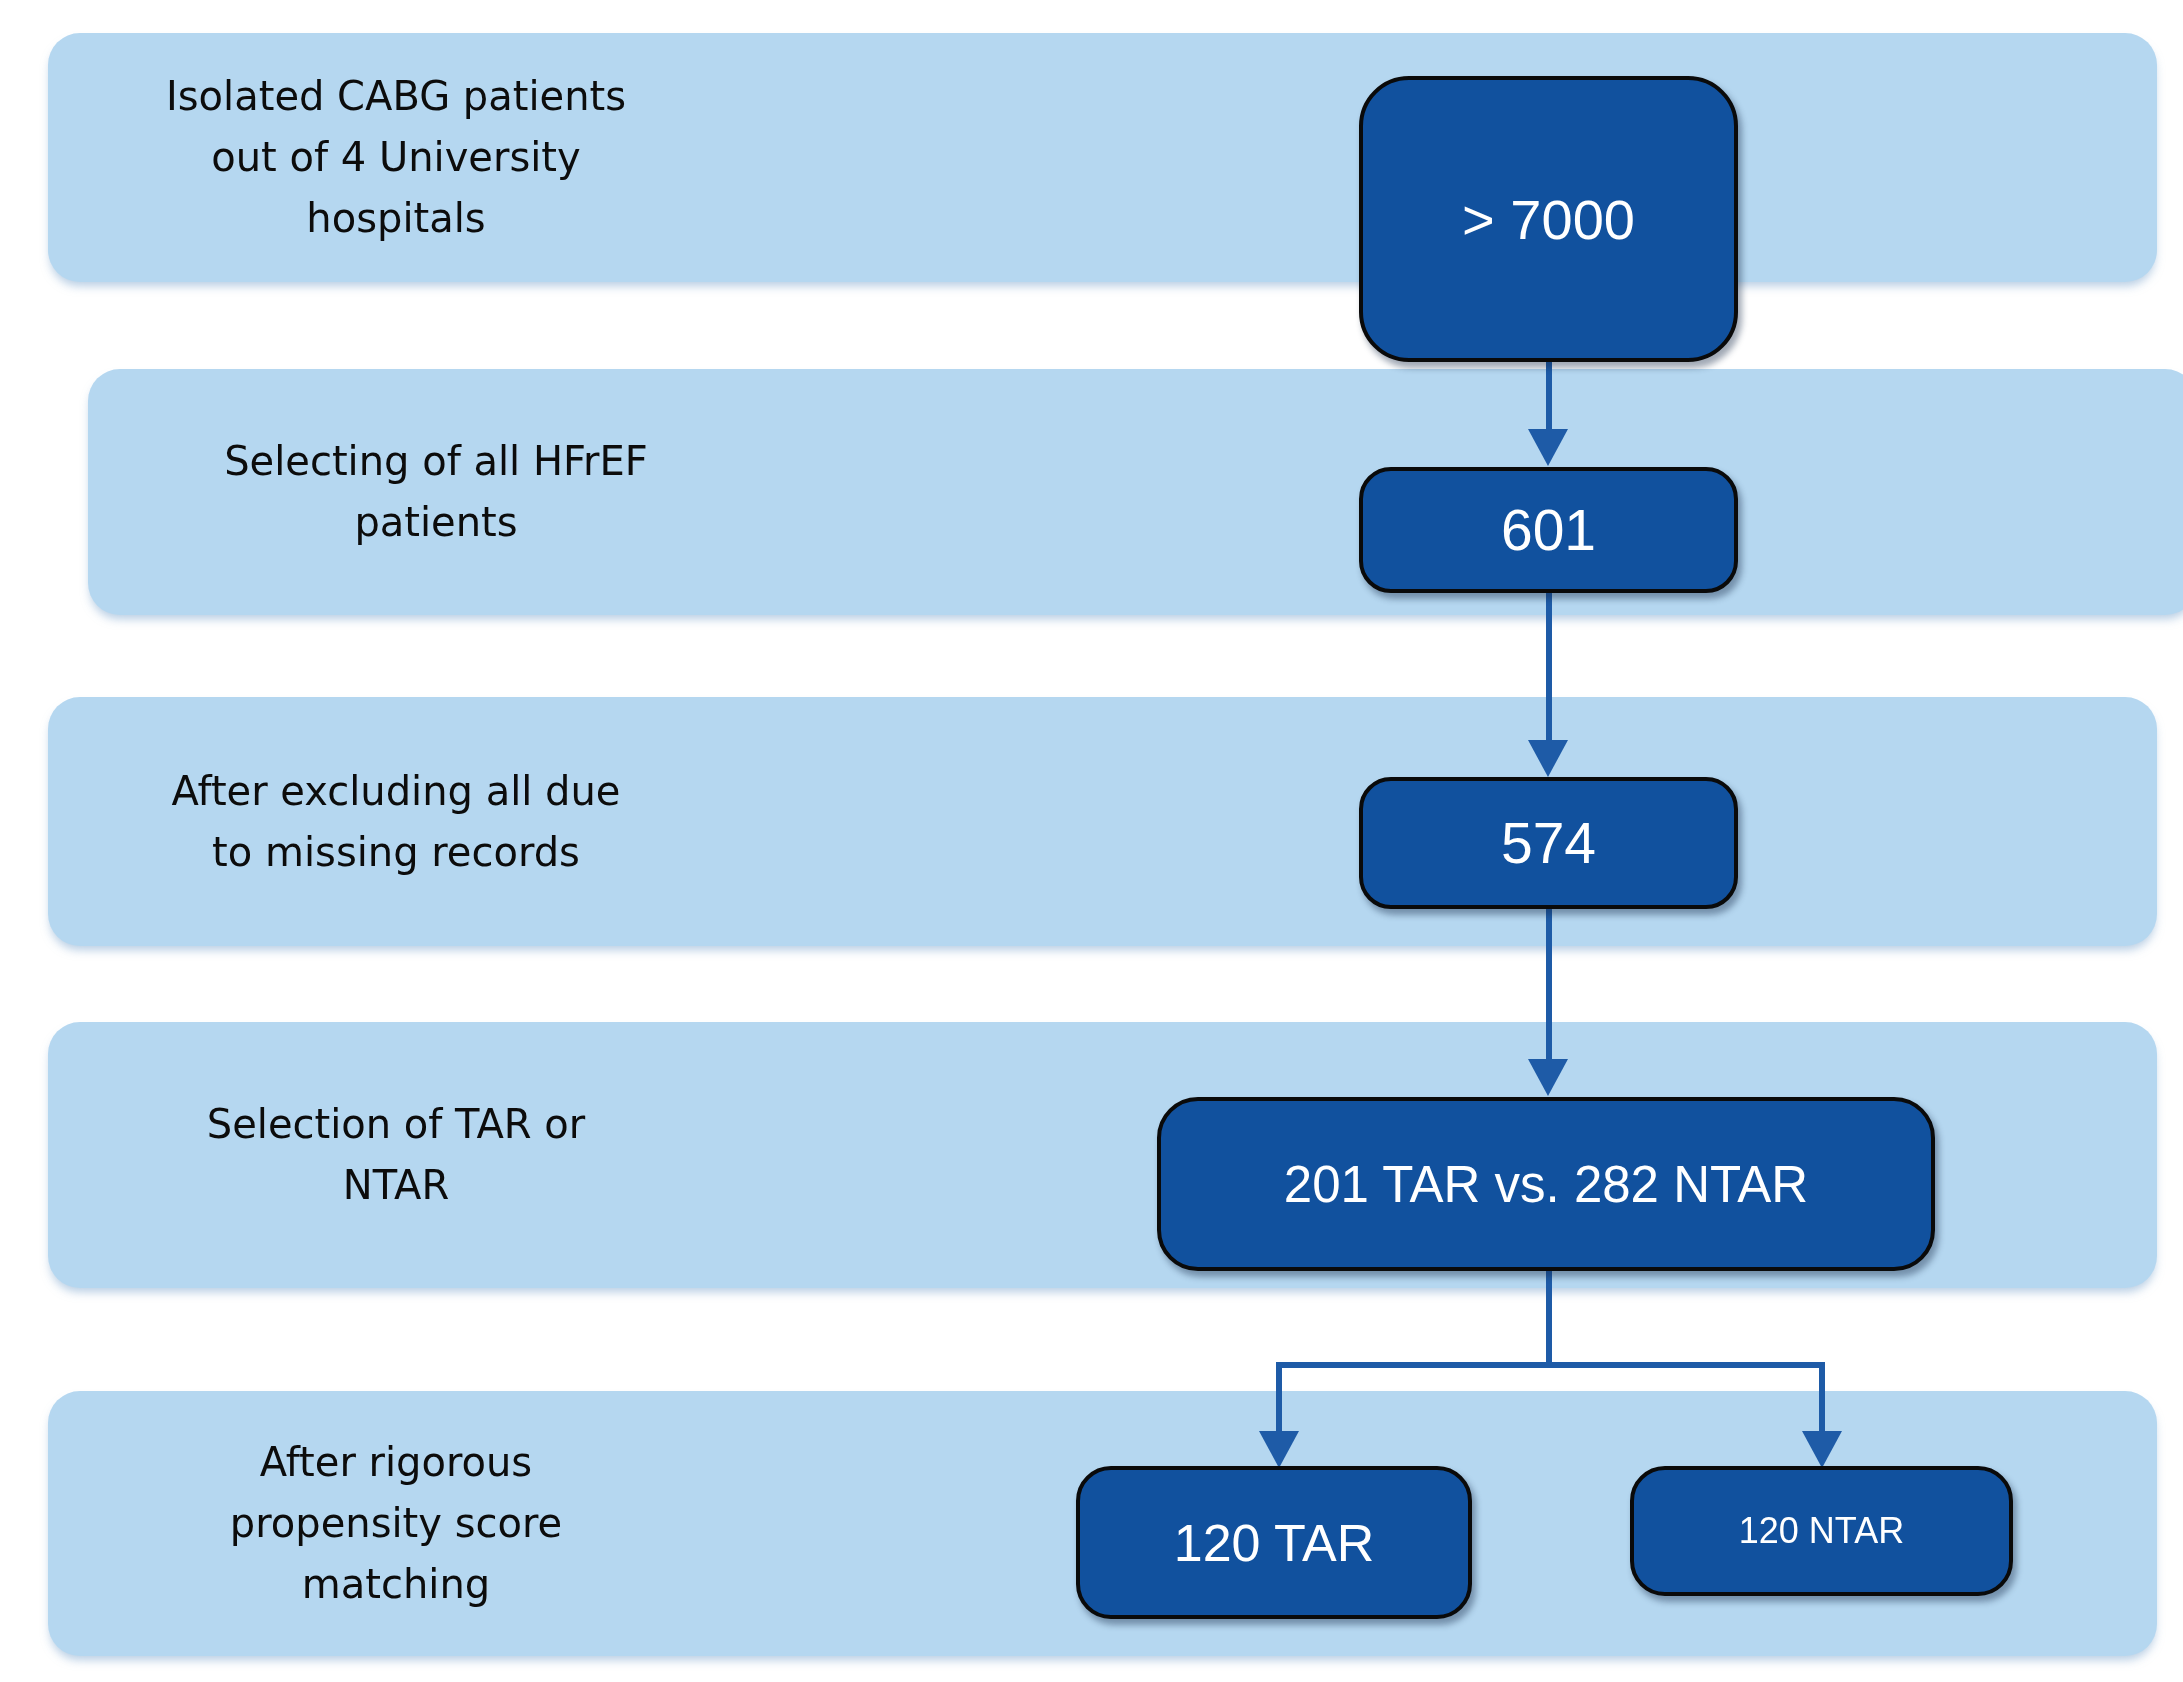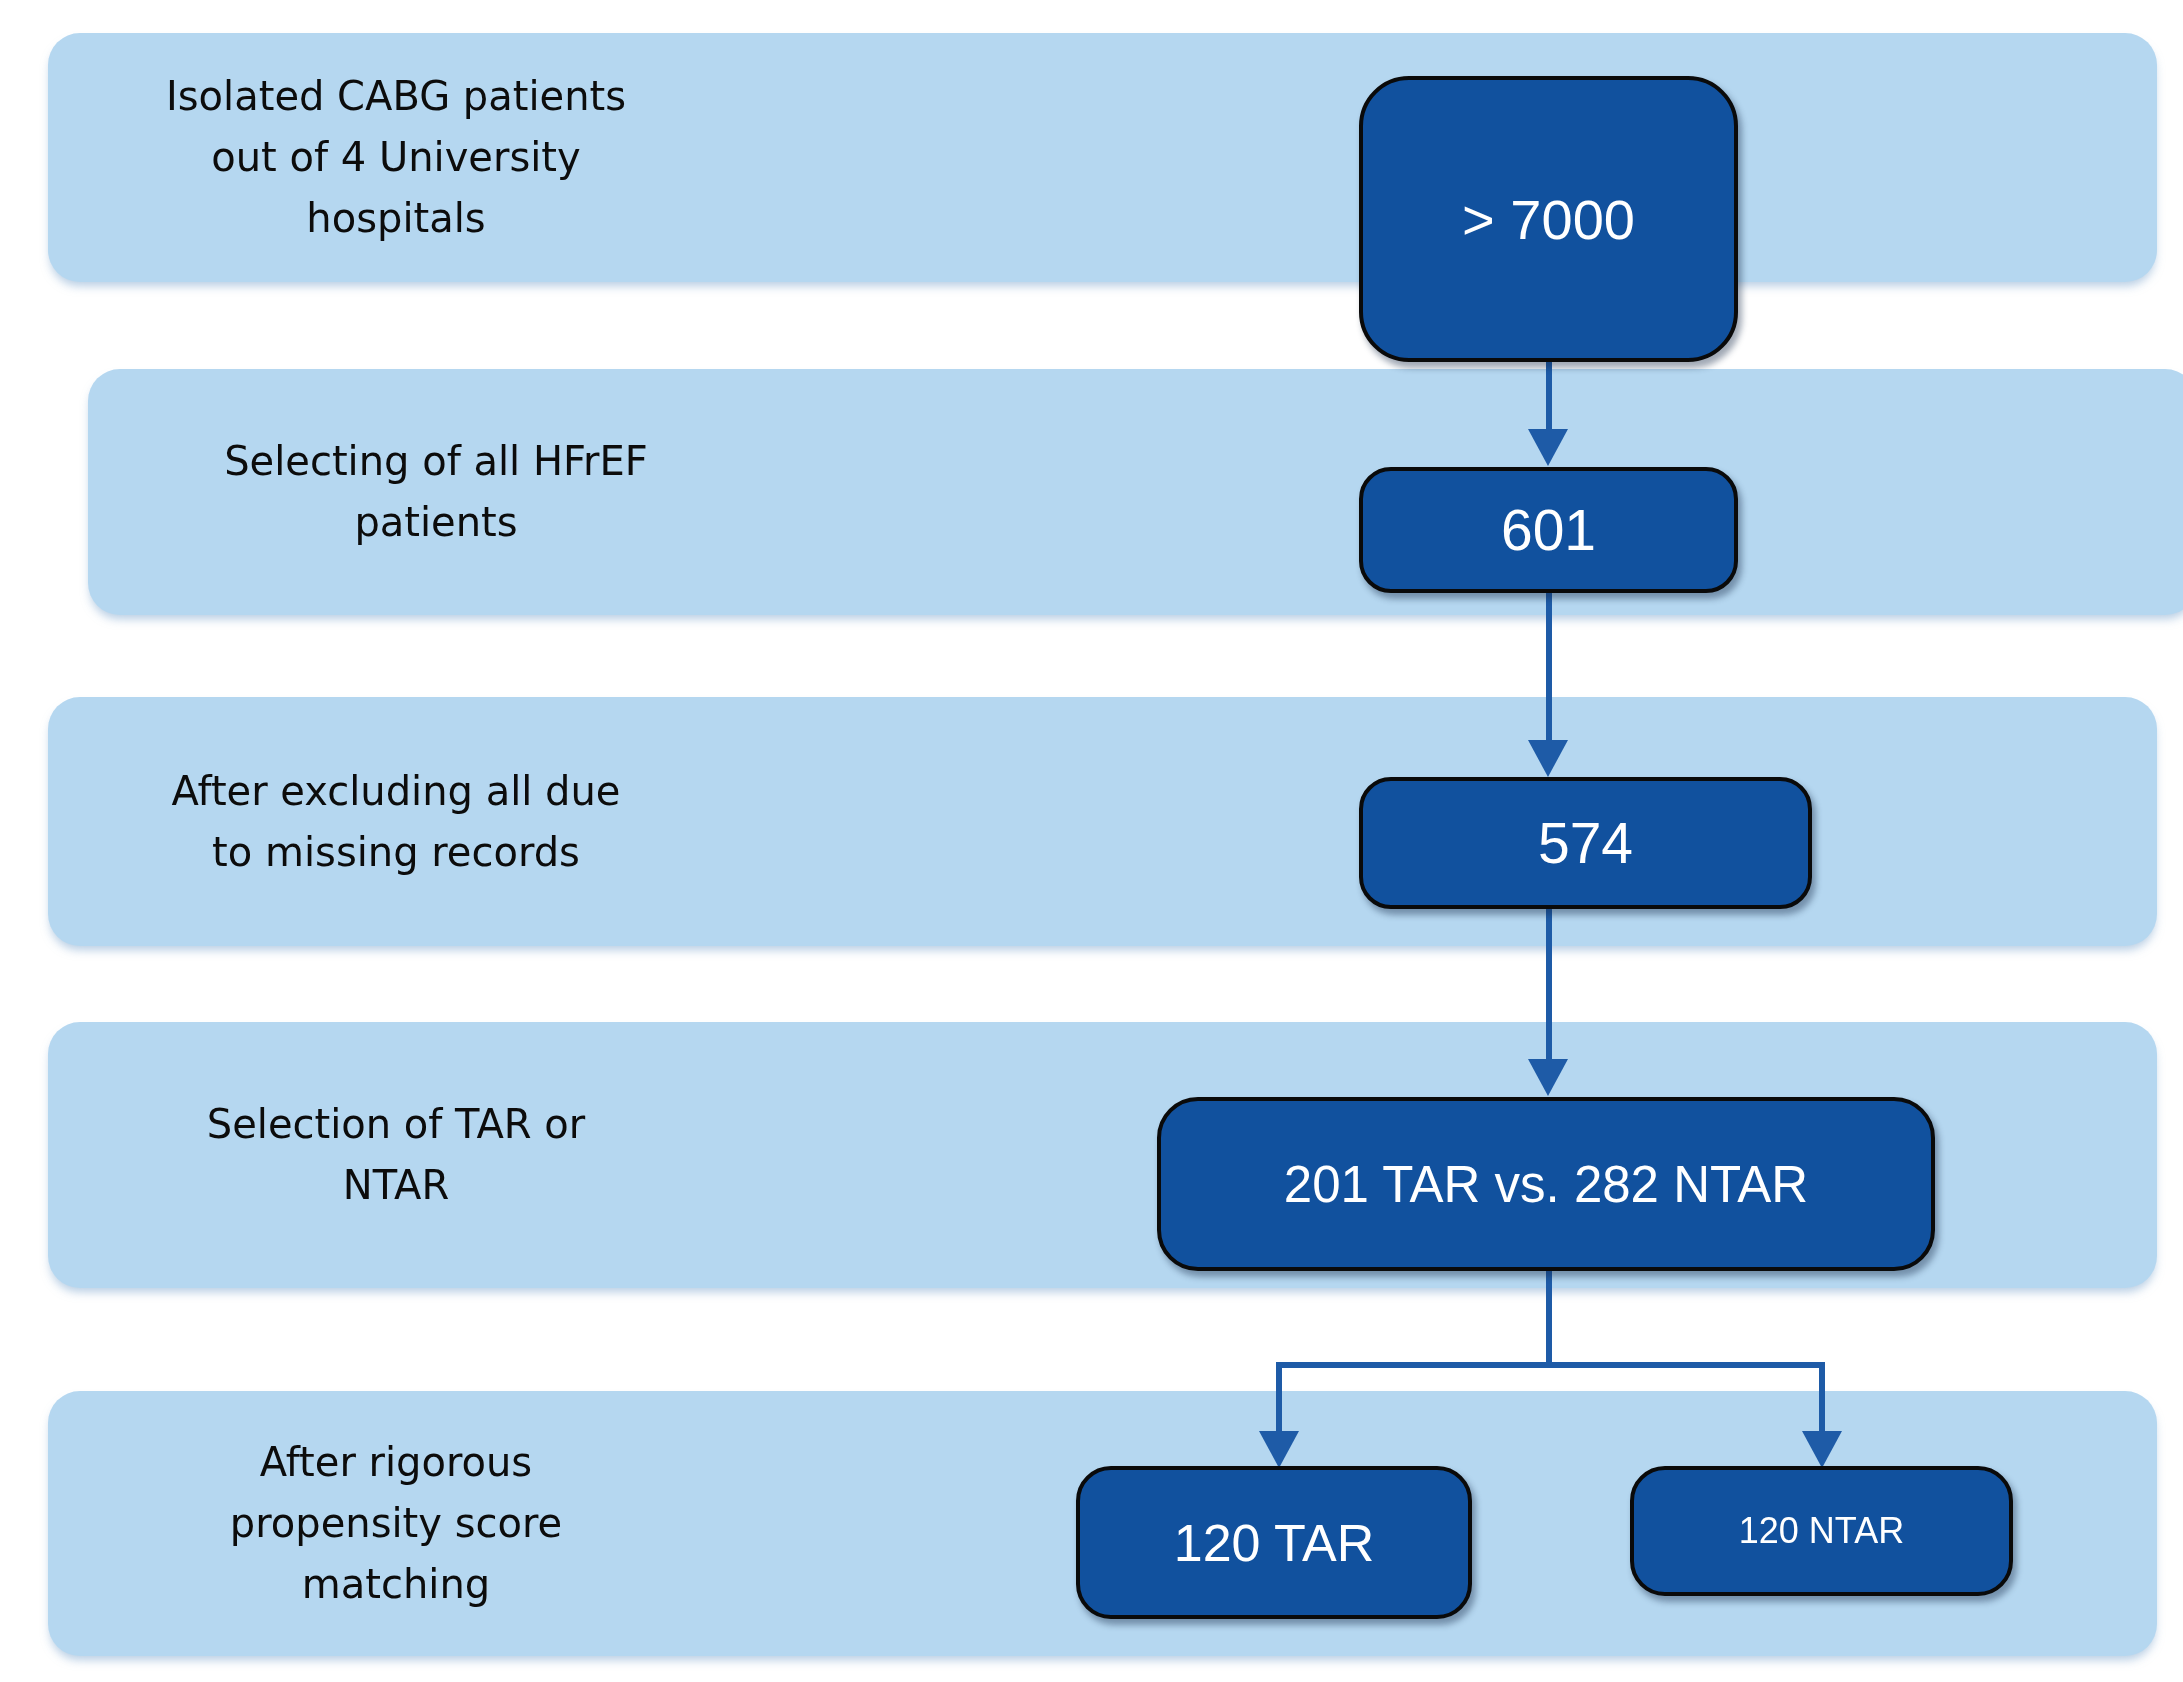--- a/index.html
+++ b/index.html
@@ -67,21 +67,21 @@
     background:var(--node);
     border:4.7px solid var(--node-border);
     color:var(--node-text);
     display:flex;align-items:center;justify-content:center;
     white-space:nowrap;
     box-shadow:3.3px 5.3px 6.6px rgba(20,40,70,.40);
     z-index:3;
   }
   #node-total   {left:1359px;top:76px;width:379px;height:286px;border-radius:50px;font-size:56px;}
   #node-hfref   {left:1359px;top:467px;width:379px;height:126px;border-radius:32px;font-size:57px;}
-  #node-complete{left:1359px;top:777px;width:453px;height:132px;border-radius:32px;font-size:57px;}
+  #node-complete{left:1359px;top:777px;width:379px;height:132px;border-radius:32px;font-size:57px;}
   #node-tarntar {left:1157px;top:1097px;width:778px;height:174px;border-radius:41px;font-size:51px;}
   #node-tar     {left:1076px;top:1466px;width:396px;height:153px;border-radius:35px;font-size:52px;}
   #node-ntar    {left:1630px;top:1466px;width:383px;height:130px;border-radius:35px;font-size:36px;align-items:center;}
 </style>
 </head>
 <body>
 
 <div id="canvas">
 
   <section class="band" id="band-1">

